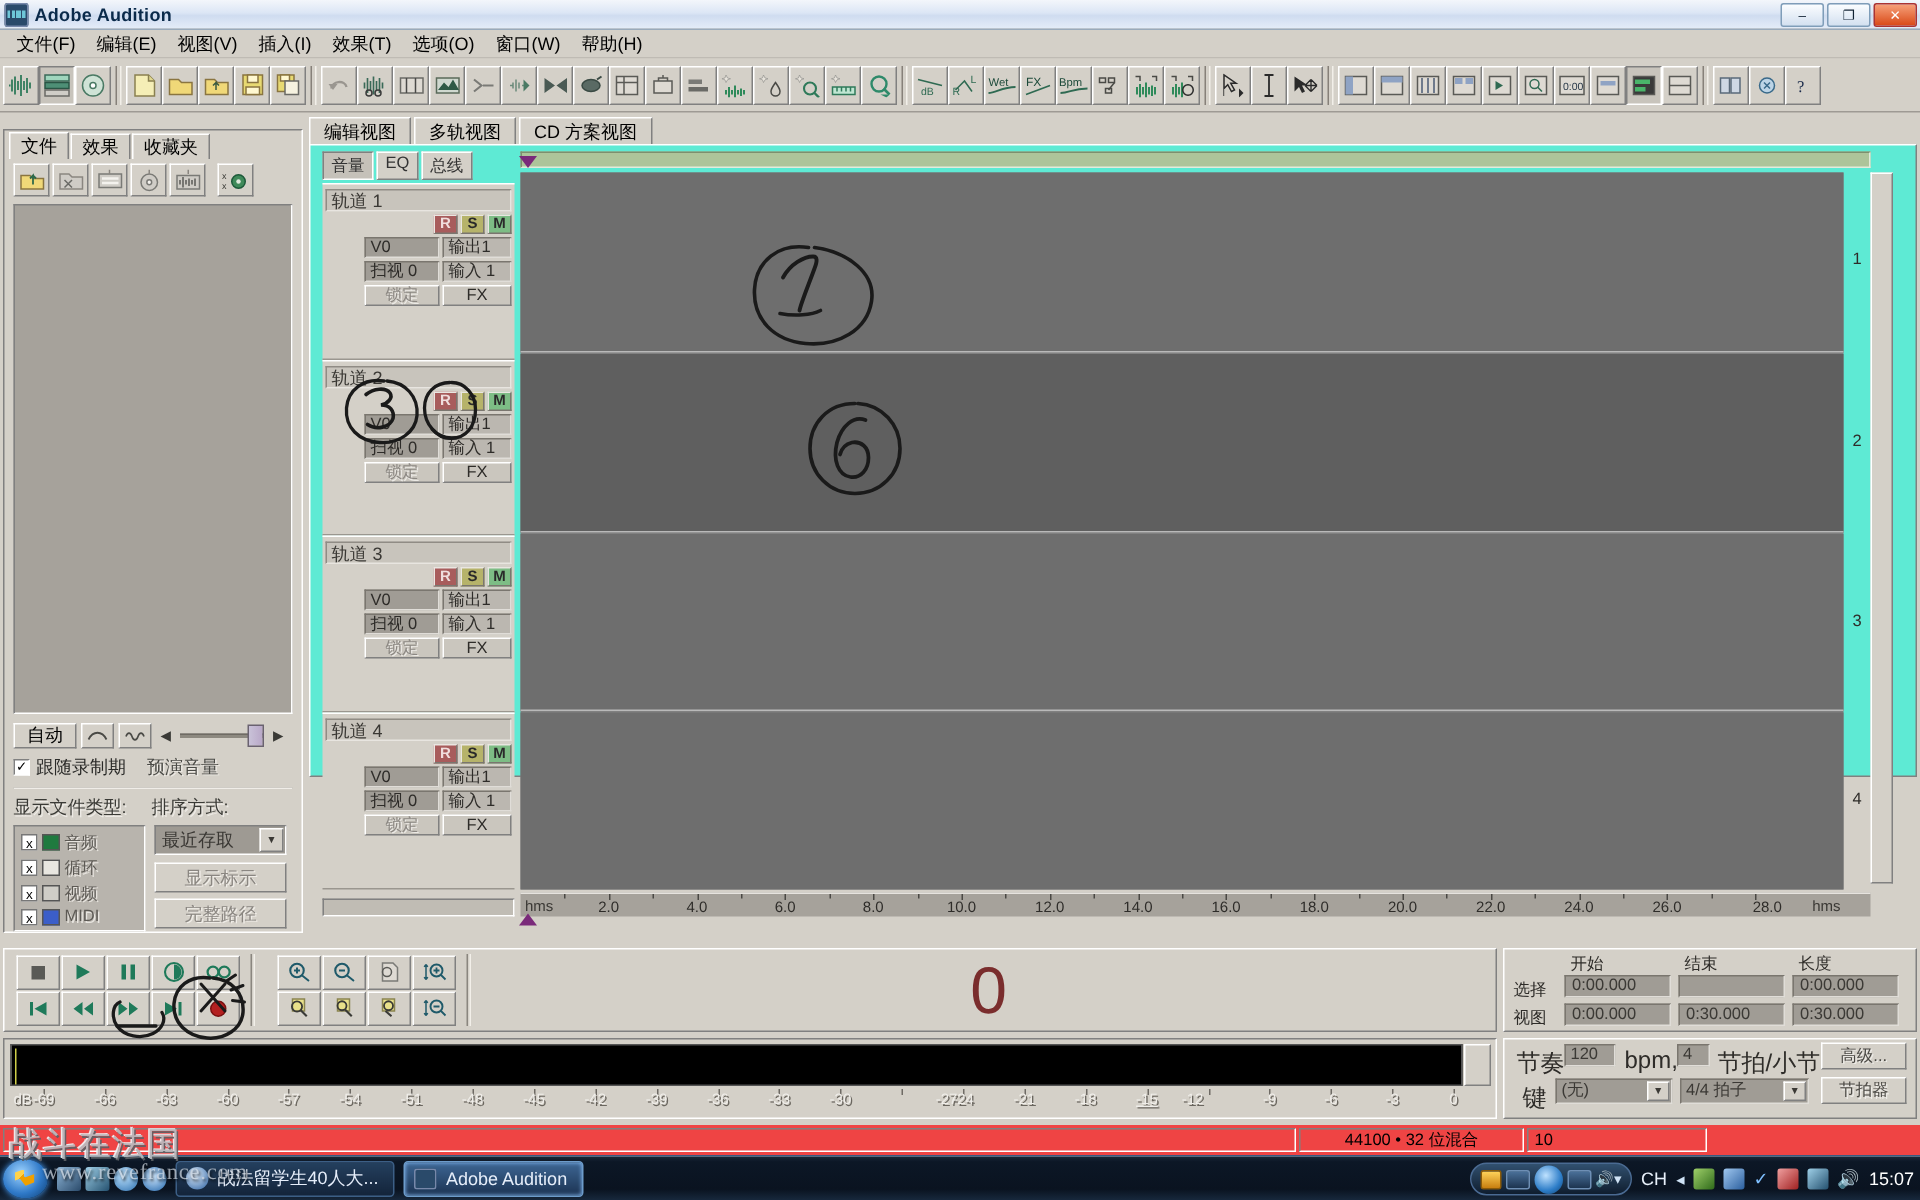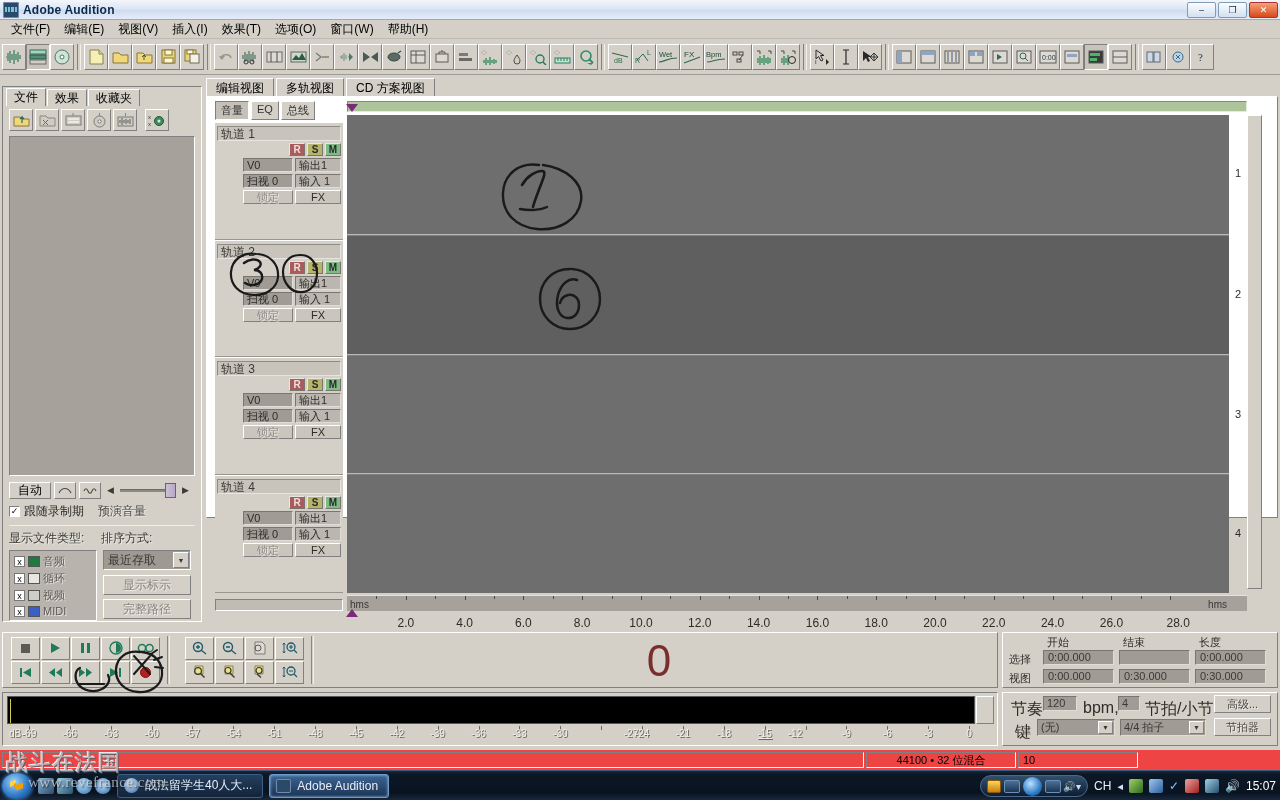--- a/index.html
+++ b/index.html
@@ -123,21 +123,21 @@
   
   .mtpanel { position:absolute; left:206px; top:78px; width:1072px; height:544px; }
   .mt-tabs { display:flex; height:18px; }
   .mt-tab {
     padding:1px 9px 0 9px; font-size:12px; background:#d4d0c8; height:18px; line-height:16px;
     border:1px solid; border-color:#fff #808080 #808080 #fff; border-bottom:none; margin-right:2px;
   }
   .mt-tab.active { background:#d4d0c8; border-color:#fff #808080 transparent #fff; }
   .mt-body {
     position:absolute; left:0; top:18px; width:1072px; height:422px;
-    background:#ffffff; border:1px solid; border-color:#fff #808080 #808080 #fff;
+    background:#5eead4; border:1px solid; border-color:#fff #808080 #808080 #fff;
   }
   .trackhdr-col { position:absolute; left:8px; top:4px; width:128px; height:512px; }
   .vbtn-row { display:flex; gap:2px; margin-bottom:2px; }
   .vbtn {
     background:#d4d0c8; border:1px solid; border-color:#fff #808080 #808080 #fff;
     font-size:11px; padding:1px 5px; color:#333;
   }
   .vbtn.pressed { border-color:#808080 #fff #fff #808080; background:#c5c1b9; }
   .track {
     position:relative; background:#d4d0c8;
@@ -176,21 +176,21 @@
   .lane-num {
     position:absolute; right:-16px; width:14px; text-align:center;
     font-size:11px; color:#2e2c29;
   }
   .timeruler {
     position:absolute; left:0; top:494px; width:900px; height:16px;
     background:#a6a29b; border-top:1px solid #e6e3de;
     font-size:10px; color:#3a3834;
   }
   .tick { position:absolute; top:0; width:1px; height:4px; background:#4a4844; }
-  .tlabel { position:absolute; top:20px; font-size:12px; color:#2e2c29; transform:translateX(-50%); }
+  .tlabel { position:absolute; top:4px; font-size:10px; color:#2e2c29; transform:translateX(-50%); }
   .playhead {
     position:absolute; width:0;height:0; border-left:6px solid transparent;
     border-right:6px solid transparent; border-top:8px solid #7a2a7a;
   }
 
   
   .transport {
     position:absolute; left:2px; top:632px; width:996px; height:56px;
     background:#d4d0c8; border:1px solid; border-color:#fff #808080 #808080 #fff;
     display:flex; align-items:center;

